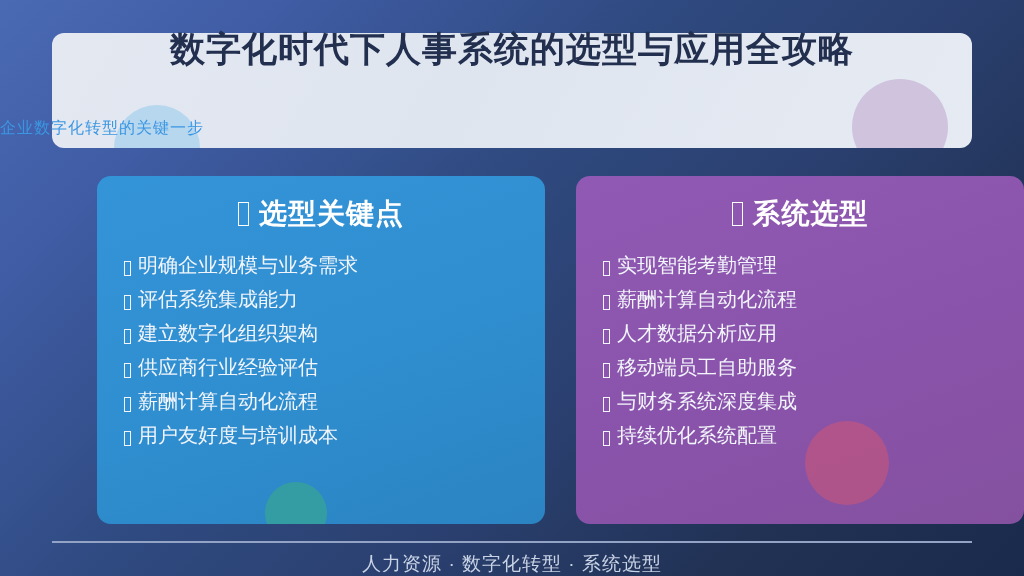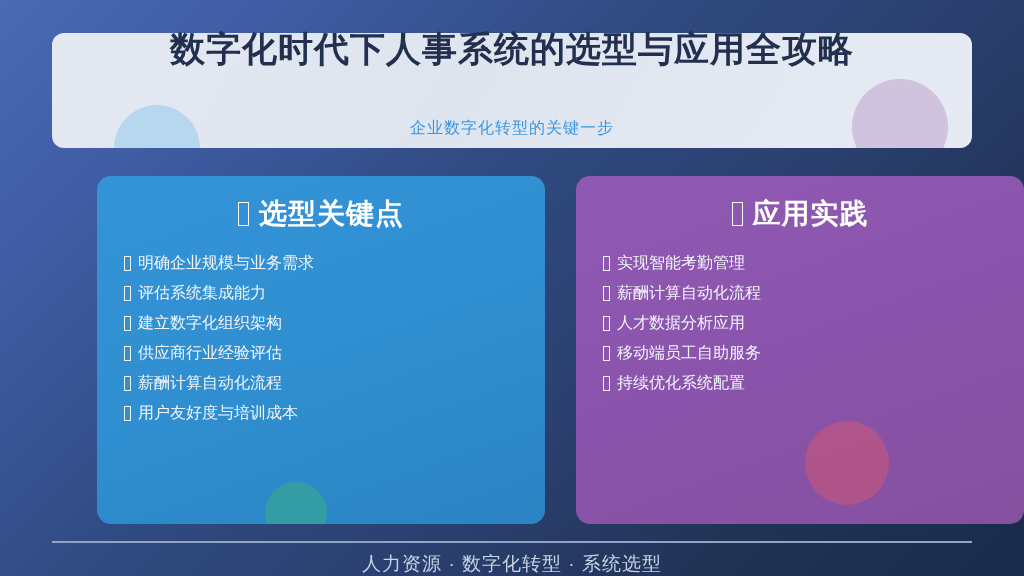--- a/index.html
+++ b/index.html
@@ -60,21 +60,21 @@
     color: #222f4f;
     letter-spacing: 1px;
     z-index: 2;
     white-space: nowrap;
   }
 
   #subtitle {
     position: absolute;
     left: 0; right: 0;
     top: 118px;
-    text-align: center;
+    text-align: left;
     font-size: 16px;
     color: #3b96e2;
     letter-spacing: 1px;
     z-index: 2;
     white-space: nowrap;
   }
 
   
   .content-card {
     position: absolute;
@@ -127,22 +127,22 @@
   .bullet-list {
     position: relative;
     z-index: 2;
     list-style: none;
     margin: 22px 0 0 0;
     padding: 0 24px 0 27px;
   }
 
   .bullet-list li {
     display: flex;
-    align-items: flex-start;
-    font-size: 16px;
+    align-items: flex-end;
+    font-size: 20px;
     color: #f2f5fb;
     line-height: 1;
     margin-bottom: 14px;
     white-space: nowrap;
   }
 
   .bullet-list .tofu {
     flex: none;
     margin-right: 7px;
     font-size: 15px;
@@ -224,39 +224,43 @@
         <span class="tofu"></span>
         <span>用户友好度与培训成本</span>
       </li>
     </ul>
   </section>
 
   <section class="content-card" id="card-practice">
     <div class="deco-circle" id="practice-deco"></div>
 
     <h2 class="card-title">
-      <span class="tofu"></span><span>应用实践</span>
+      <span class="tofu"></span><span>系统选型</span>
     </h2>
 
     <ul class="bullet-list">
       <li>
         <span class="tofu"></span>
         <span>实现智能考勤管理</span>
       </li>
       <li>
         <span class="tofu"></span>
         <span>薪酬计算自动化流程</span>
       </li>
       <li>
         <span class="tofu"></span>
         <span>人才数据分析应用</span>
       </li>
       <li>
         <span class="tofu"></span>
         <span>移动端员工自助服务</span>
+      </li>
+      <li>
+        <span class="tofu"></span>
+        <span>与财务系统深度集成</span>
       </li>
       <li>
         <span class="tofu"></span>
         <span>持续优化系统配置</span>
       </li>
     </ul>
   </section>
 
   <div id="footer-divider"></div>
   <div id="footer-text">人力资源 · 数字化转型 · 系统选型</div>

